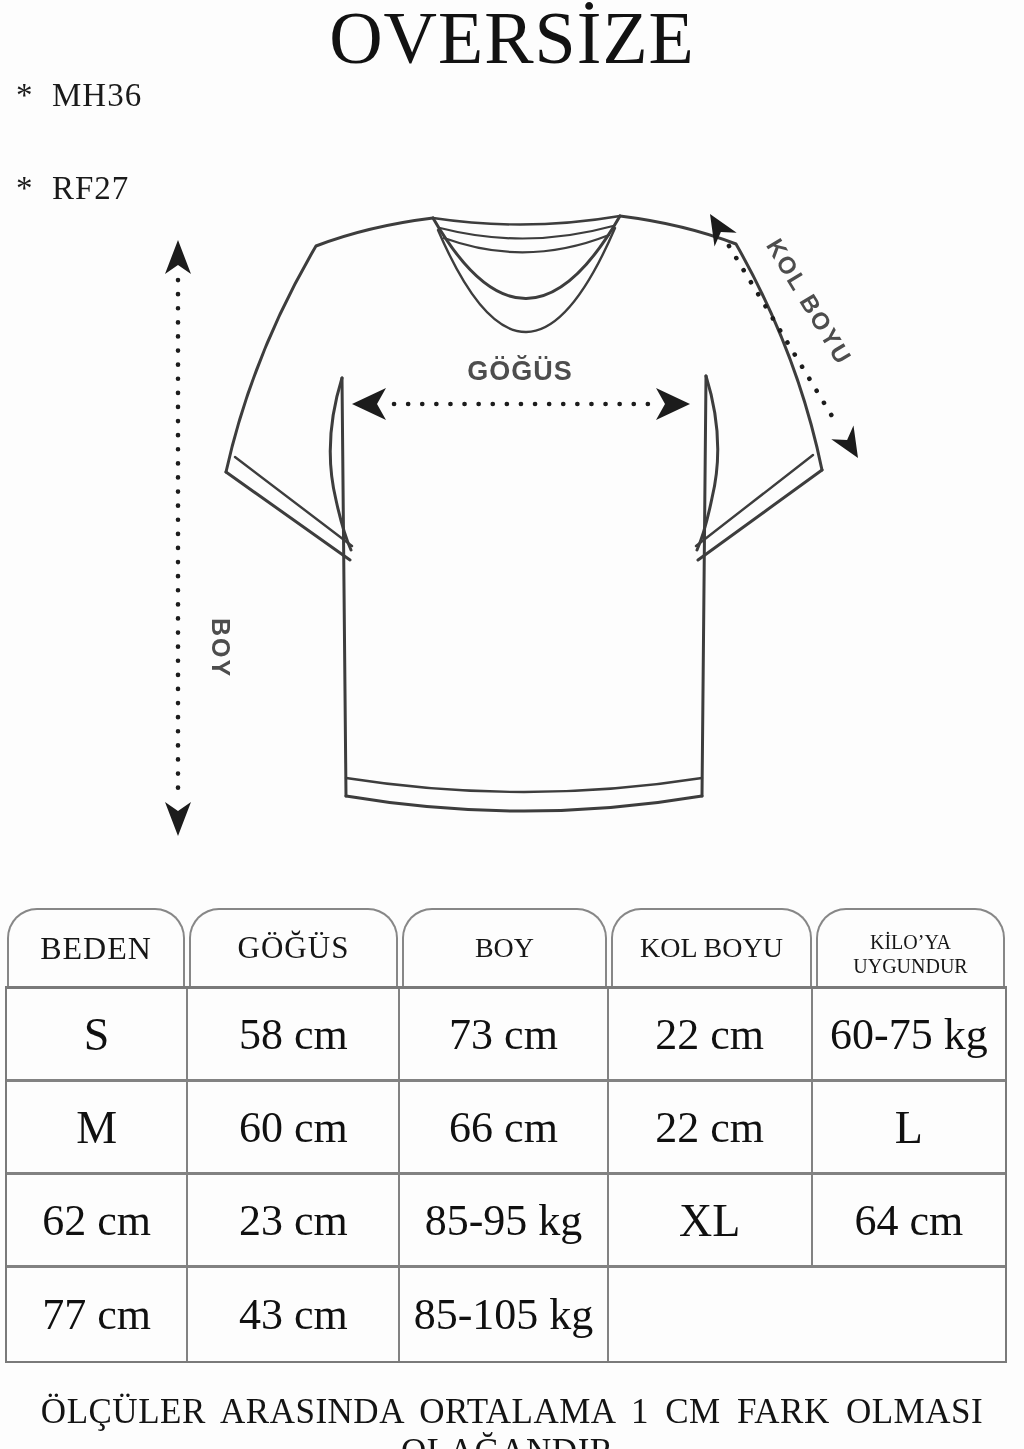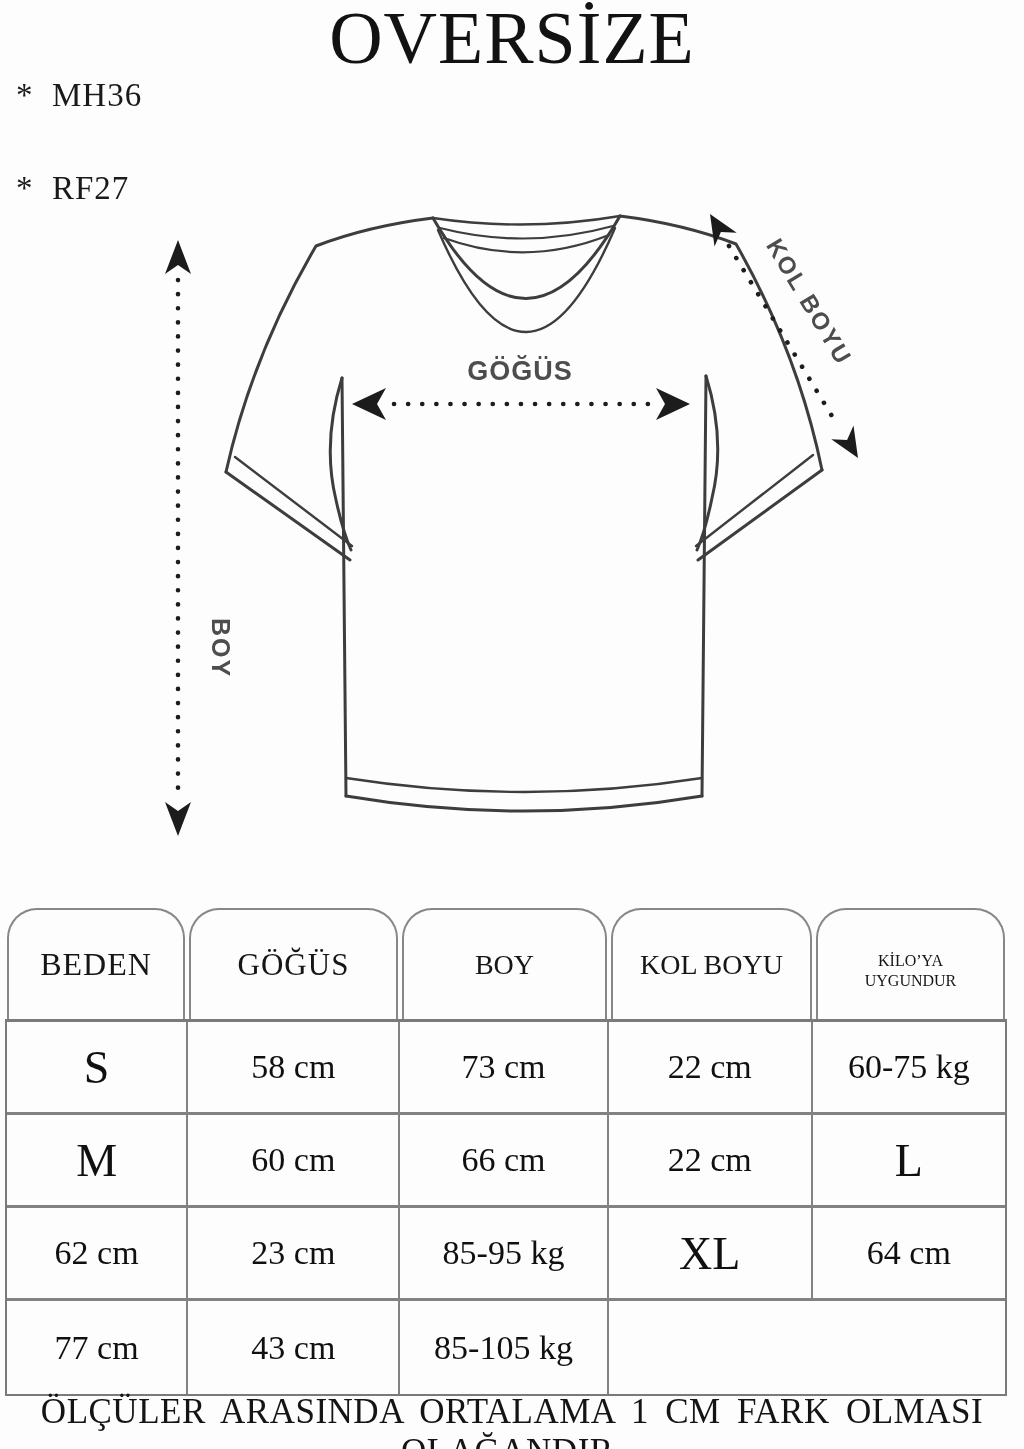--- a/index.html
+++ b/index.html
@@ -26,49 +26,49 @@
   .diagram{position:absolute;top:180px;left:0;}
   .measure-label{
     font-family:"Liberation Sans", sans-serif;
     font-weight:bold;fill:#4d4d4d;
   }
   
   .size-table{position:absolute;left:5px;top:908px;width:1002px;}
   .thead{
     display:grid;
     grid-template-columns:182fr 213fr 209fr 205fr 193fr;
-    height:111px;
+    height:78px;
   }
   .tab{
     border:2.5px solid #878787;border-bottom:none;
     border-radius:30px 30px 0 0;
     margin:0 2px;
     display:flex;align-items:center;justify-content:center;
     text-align:center;color:#161616;
     background:#fdfdfd;
   }
   .tab span{display:block;}
   .tab.h-beden span{font-size:32px;letter-spacing:1px;}
   .tab.h-gogus span{font-size:31px;letter-spacing:1px;}
   .tab.h-boy span{font-size:28px;}
   .tab.h-kolboyu span{font-size:28px;}
-  .tab.h-kilo span{font-size:16px;line-height:1.2;width:150px;margin-top:12px;}
+  .tab.h-kilo span{font-size:20px;line-height:1.2;width:150px;margin-top:12px;}
   .tbody{
     display:grid;
     grid-template-columns:182fr 213fr 209fr 205fr 193fr;
     grid-auto-rows:93px;
     border:2.5px solid #7a7a7a;
     border-top-width:3px;
     box-sizing:border-box;
   }
   .cell{
     border-right:2.5px solid #828282;
     border-bottom:3px solid #828282;
     display:flex;align-items:center;justify-content:center;
-    font-size:34px;color:#101010;
+    font-size:44px;color:#101010;
   }
   .tbody .cell:nth-child(5n){border-right:none;}
   .tbody .cell:nth-child(n+16){border-bottom:none;}
   .cell.c-size{font-size:46px;}
   
   .footer{
     position:absolute;top:1392px;left:0;width:100%;
     text-align:center;
     font-size:35px;color:#141414;
     word-spacing:7px;letter-spacing:0.5px;

